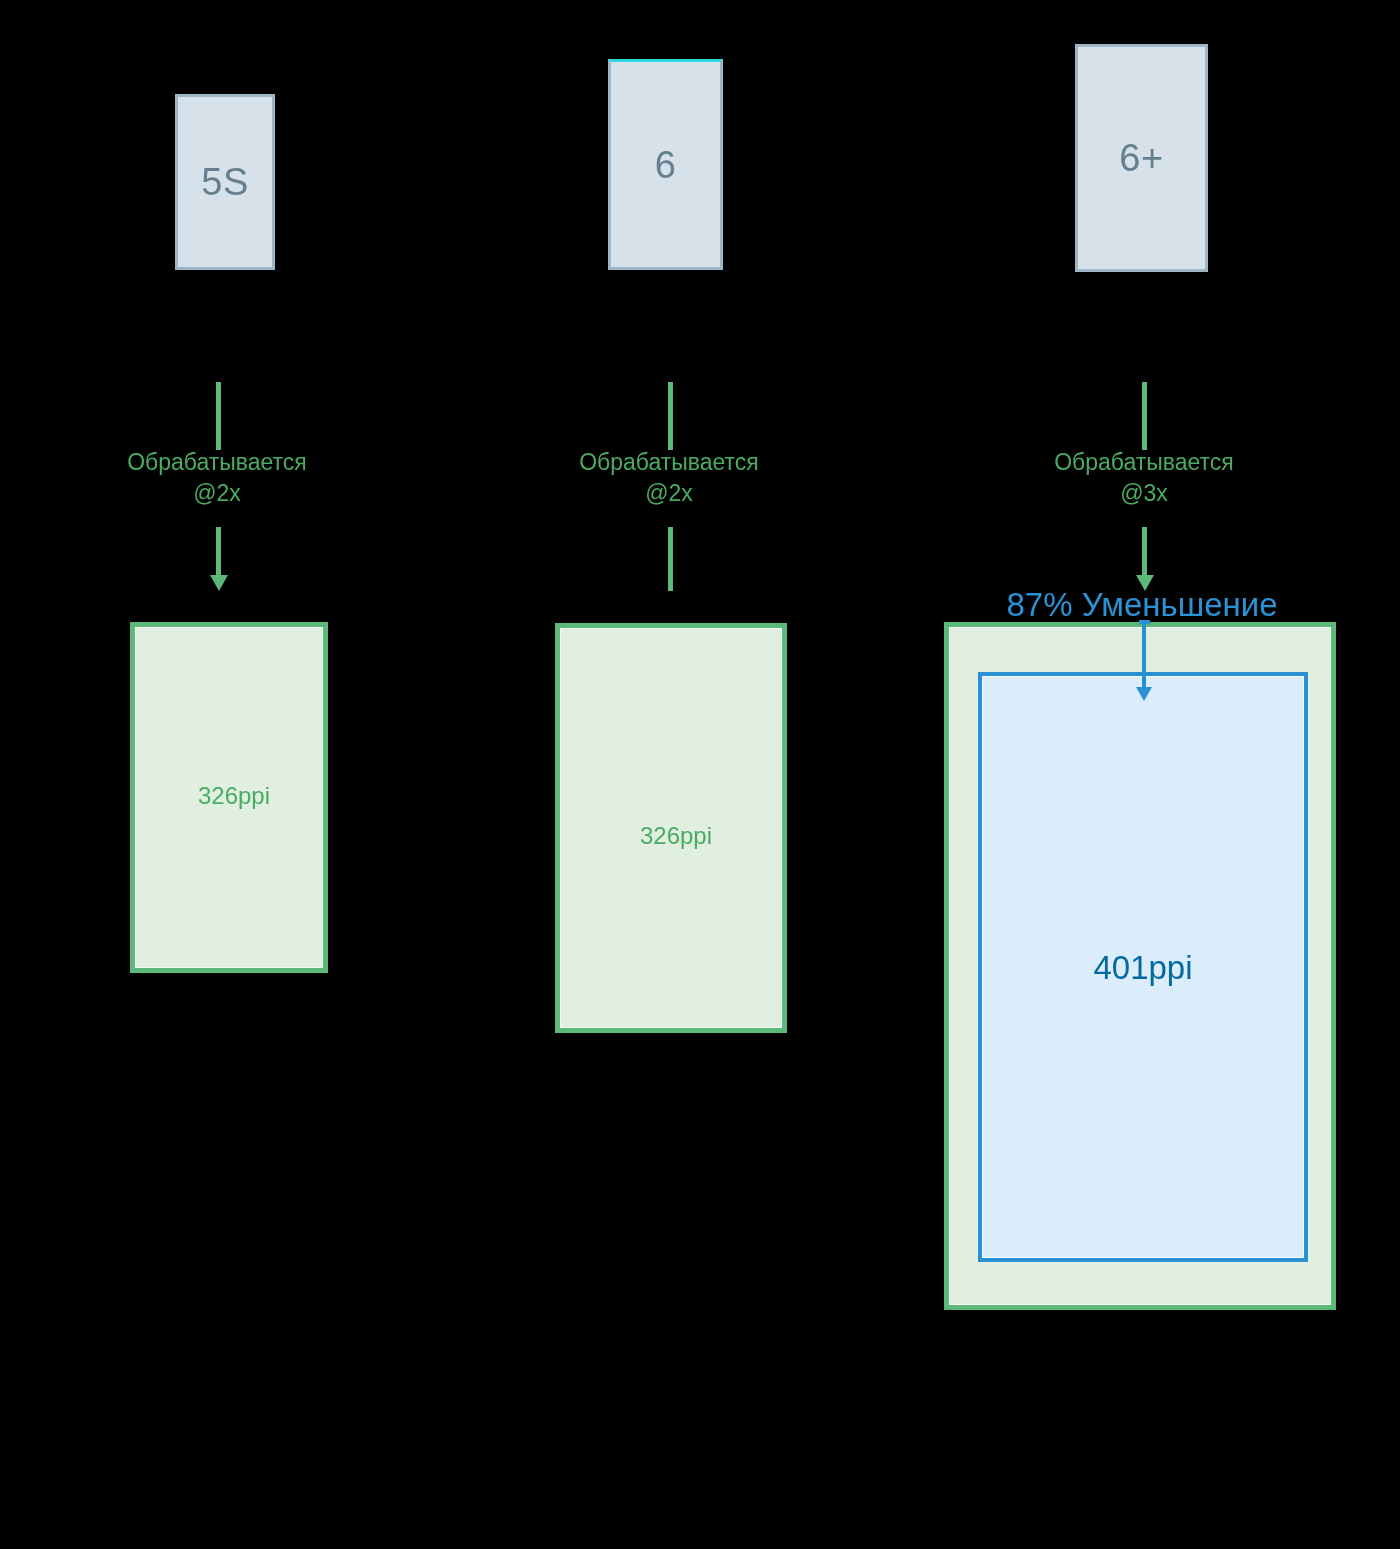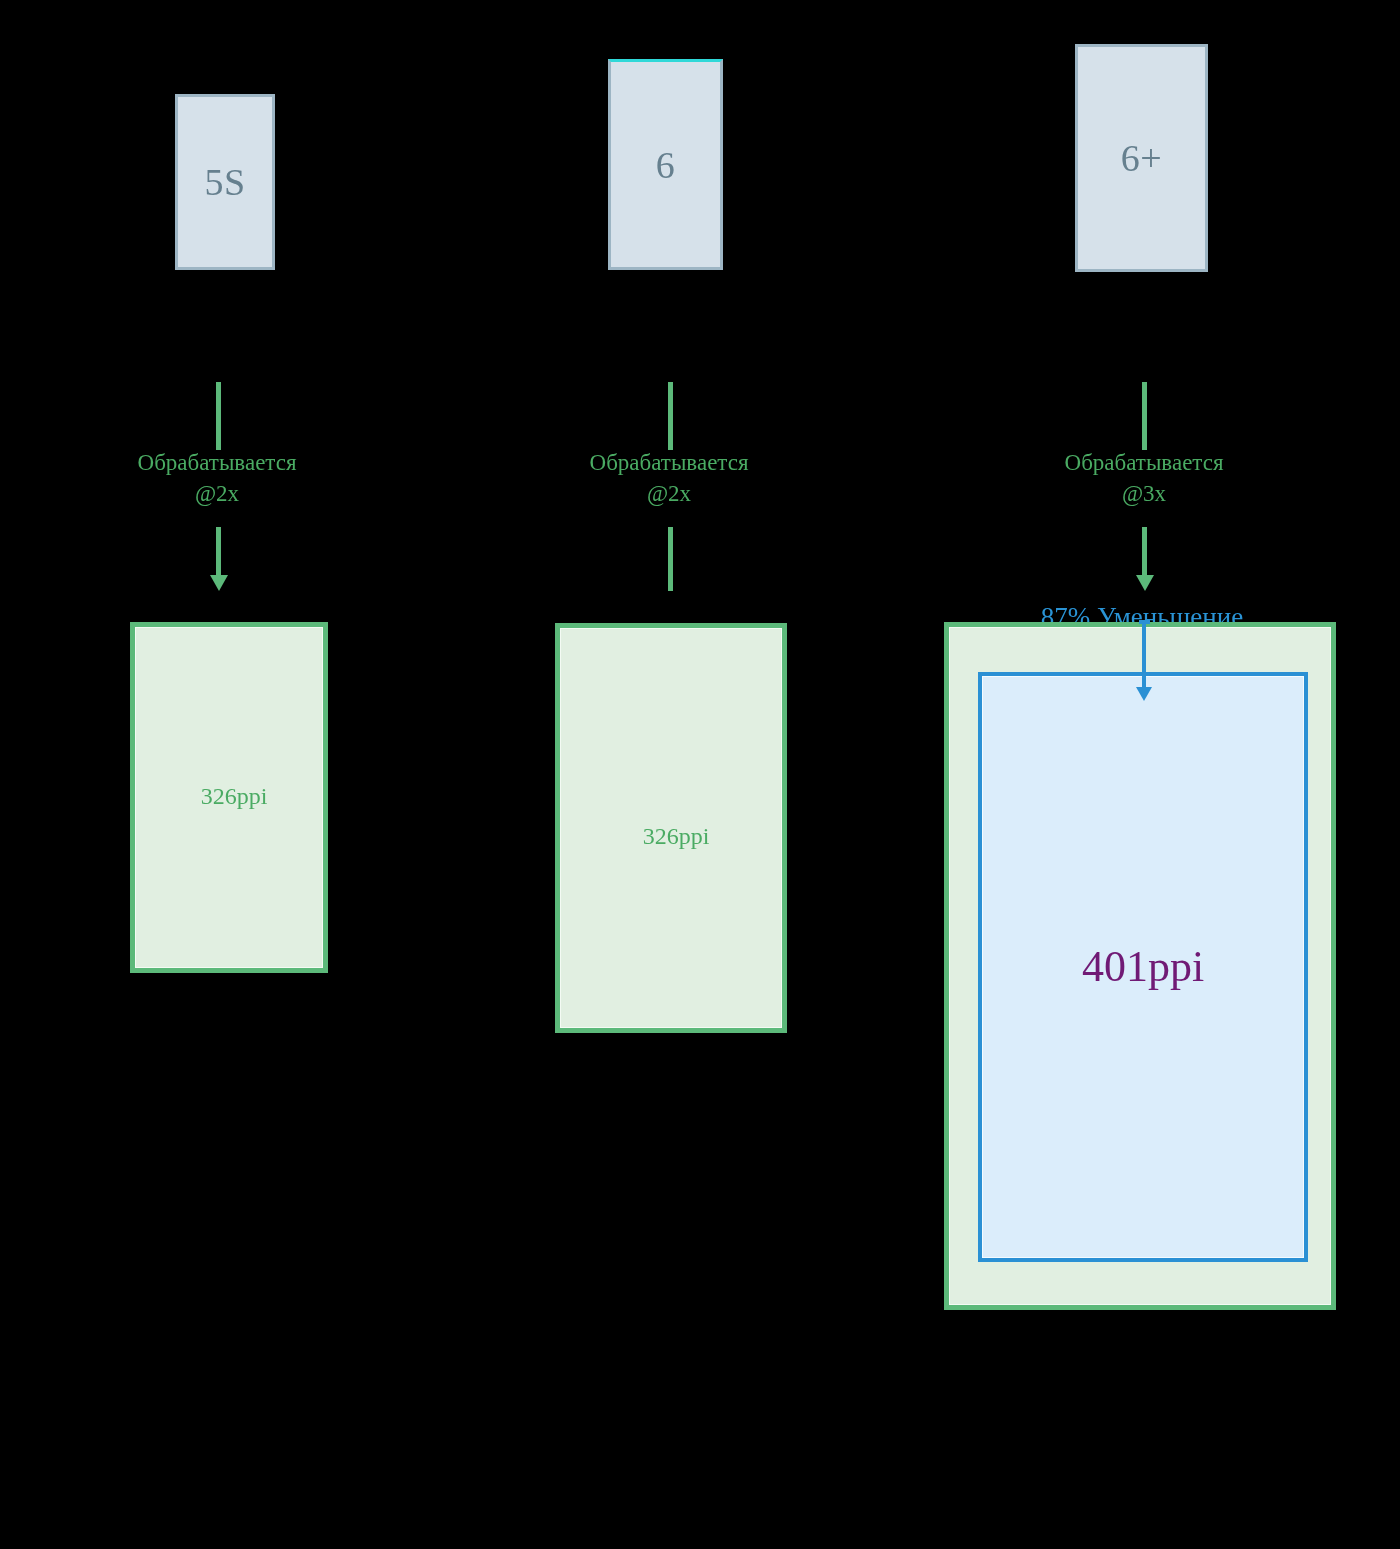--- a/index.html
+++ b/index.html
@@ -6,21 +6,21 @@
     margin: 0;
     padding: 0;
     background: #000000;
   }
   #stage {
     position: relative;
     width: 1400px;
     height: 1549px;
     background: #000000;
     overflow: hidden;
-    font-family: Liberation Serif, serif;
+    font-family: Liberation Sans, sans-serif;
   }
 
   
   .device-box {
     position: absolute;
     box-sizing: border-box;
     background: #d6e1ea;
     border: 3px solid #9db5c4;
     display: flex;
     align-items: center;
@@ -59,22 +59,22 @@
     box-sizing: border-box;
     background: #dbedfb;
     border: 4px solid #2a90d4;
     outline: 1px solid #f4fbff;
     outline-offset: -5px;
     display: flex;
     align-items: center;
     justify-content: center;
   }
   .inner-label {
-    color: #701a75;
-    font-size: 44px;
+    color: #0369a1;
+    font-size: 33px;
     line-height: 1;
   }
 
   
   .arrow-shaft {
     position: absolute;
     width: 5px;
     background: #5cb97a;
   }
   .arrow-shaft.blue { background: #2a90d4; width: 4px; }
@@ -105,24 +105,23 @@
     color: #4aab63;
     font-size: 23px;
     line-height: 1.35;
     font-weight: 400;
     white-space: pre-line;
   }
   .reduce-label {
     position: absolute;
     text-align: center;
     color: #2a93d5;
-    font-size: 27px;
+    font-size: 33px;
     line-height: 1;
     white-space: nowrap;
-    margin-top: 16px;
   }
 </style>
 </head>
 <body>
 
 <div id="stage">
 
   <div class="device-box" style="left:175px; top:94px; width:100px; height:176px;">
     <span class="device-label">5S</span>
   </div>

